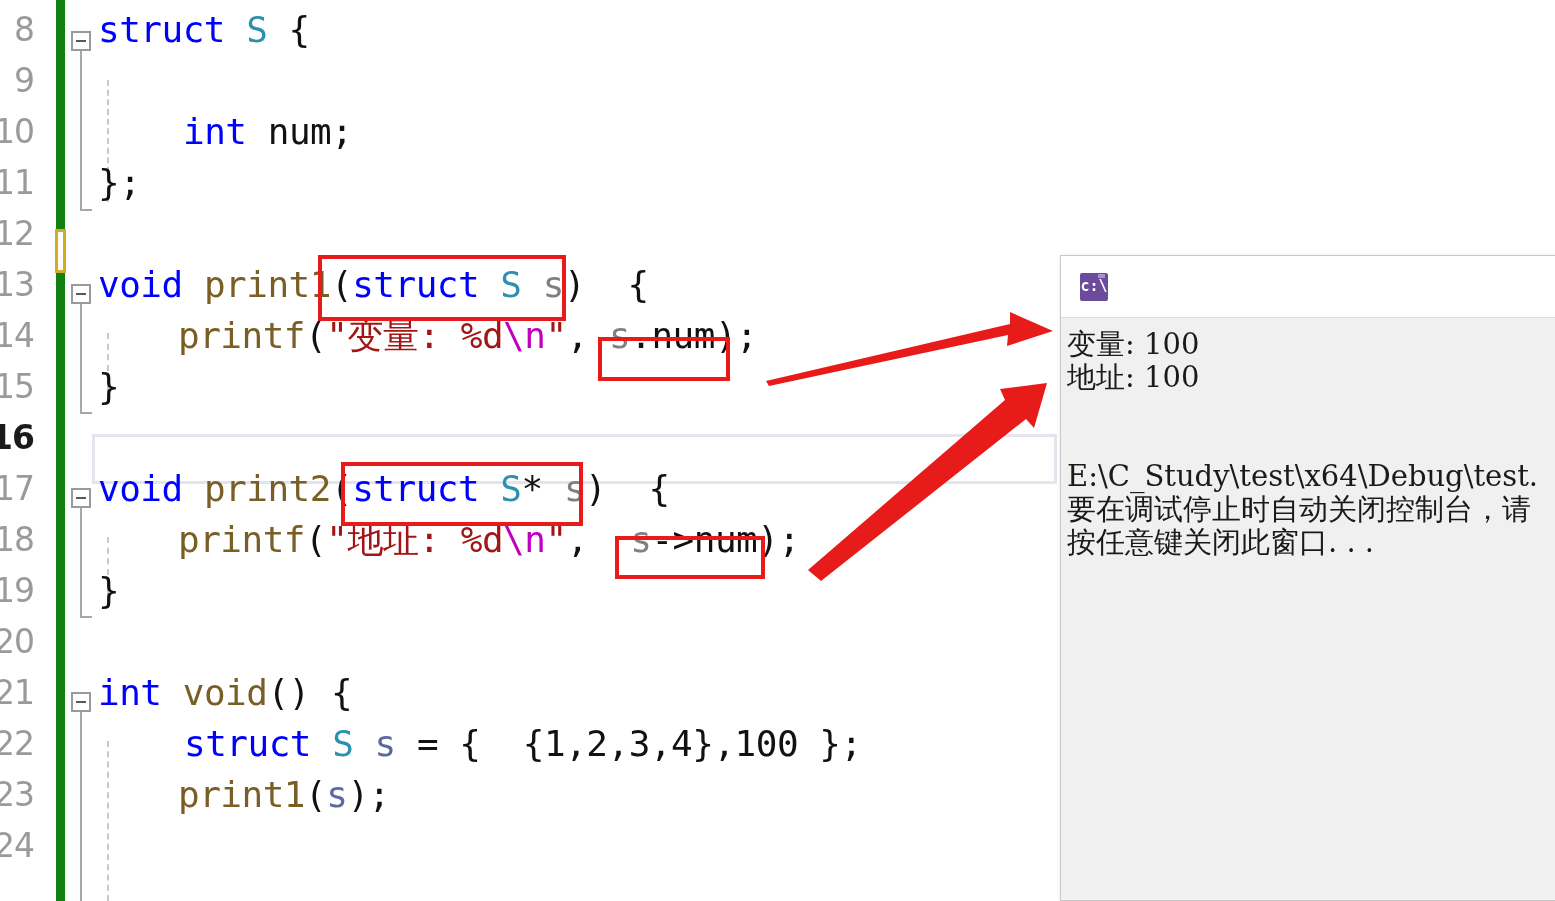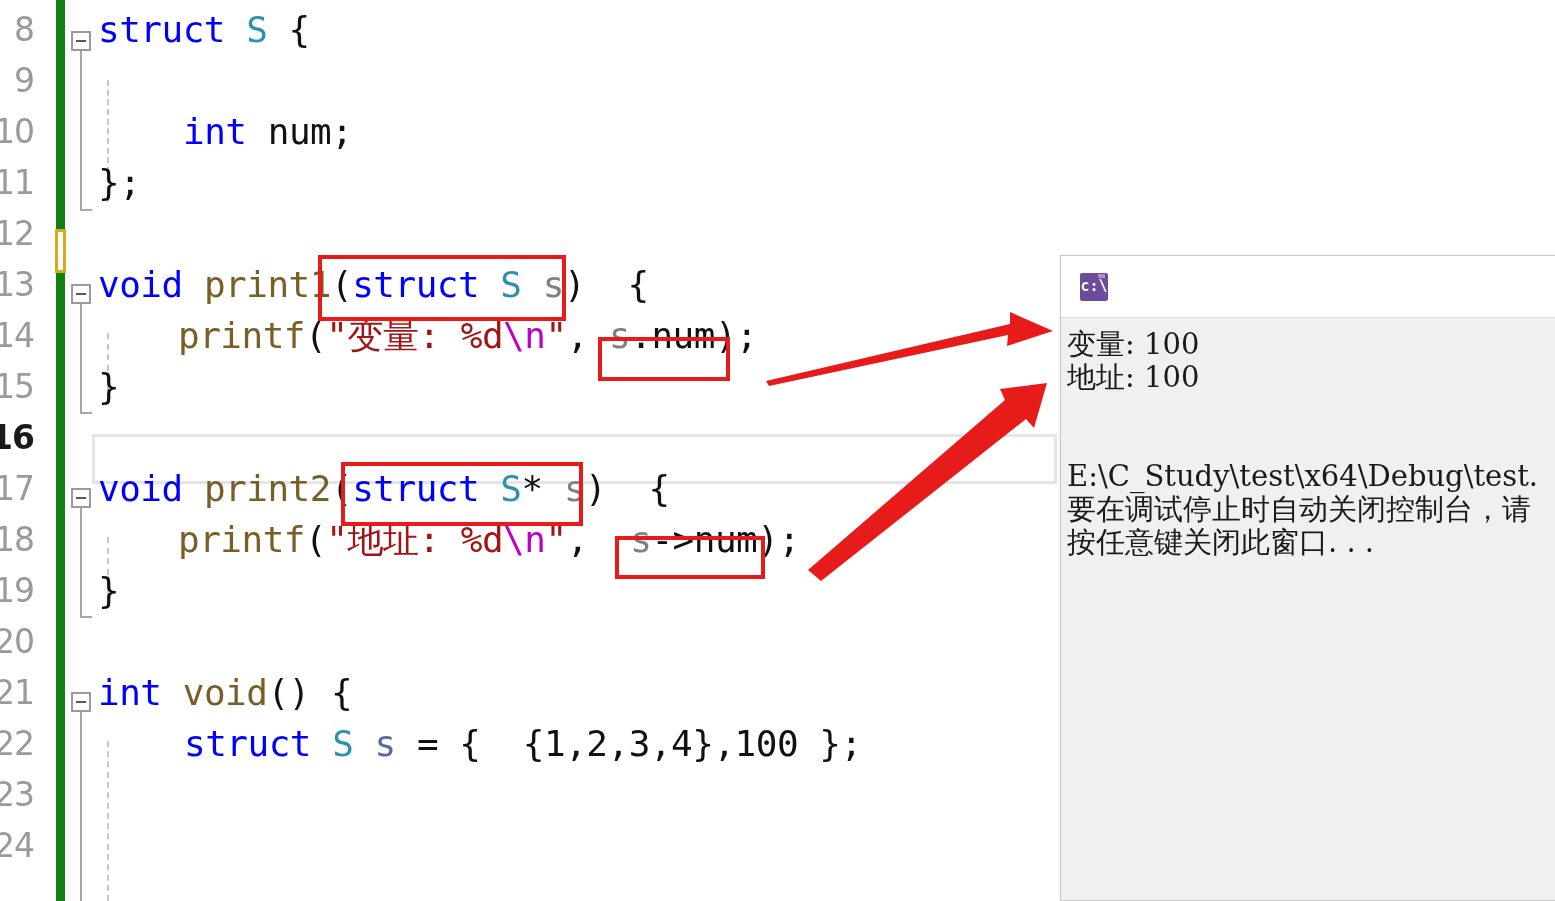--- a/index.html
+++ b/index.html
@@ -289,20 +289,21 @@
       <div class="cline" style="top:514px; left:110px;"><span class="fn">printf</span><span class="plain">(</span><span class="str">"地址: %d</span><span class="esc">\n</span><span class="str">"</span><span class="plain">,  </span><span class="var">s</span><span class="plain">-&gt;</span><span class="plain">num</span><span class="plain">);</span></div>
 
       <div class="cline" style="top:565px; left:30px;"><span class="plain">}</span></div>
 
       <div class="cline" style="top:616px; left:30px;"></div>
 
       <div class="cline" style="top:667px; left:30px;"><span class="kw">int</span><span class="plain"> </span><span class="fn">void</span><span class="plain">() {</span></div>
 
       <div class="cline" style="top:718px; left:110px;margin-left:6px;"><span class="kw">struct</span><span class="plain"> </span><span class="type">S</span><span class="plain"> </span><span class="lvar">s</span><span class="plain"> = {  </span><span class="num">{1,2,3,4}</span><span class="plain">,</span><span class="num">100</span><span class="plain"> };</span></div>
 
+      <div class="cline" style="top:769px; left:110px;"><span class="fn">print1</span><span class="plain">(</span><span class="lvar">s</span><span class="plain">);</span></div>
 
     </div>
 
     <div class="redbox" style="left:318px; top:255px;  width:248px; height:66px;"></div>
     <div class="redbox" style="left:598px; top:337px;  width:132px; height:44px;"></div>
     <div class="redbox" style="left:341px; top:462px;  width:242px; height:64px;"></div>
     <div class="redbox" style="left:615px; top:536px;  width:150px; height:43px;"></div>
 
     <svg class="arrowsvg" width="1555" height="901">
 

